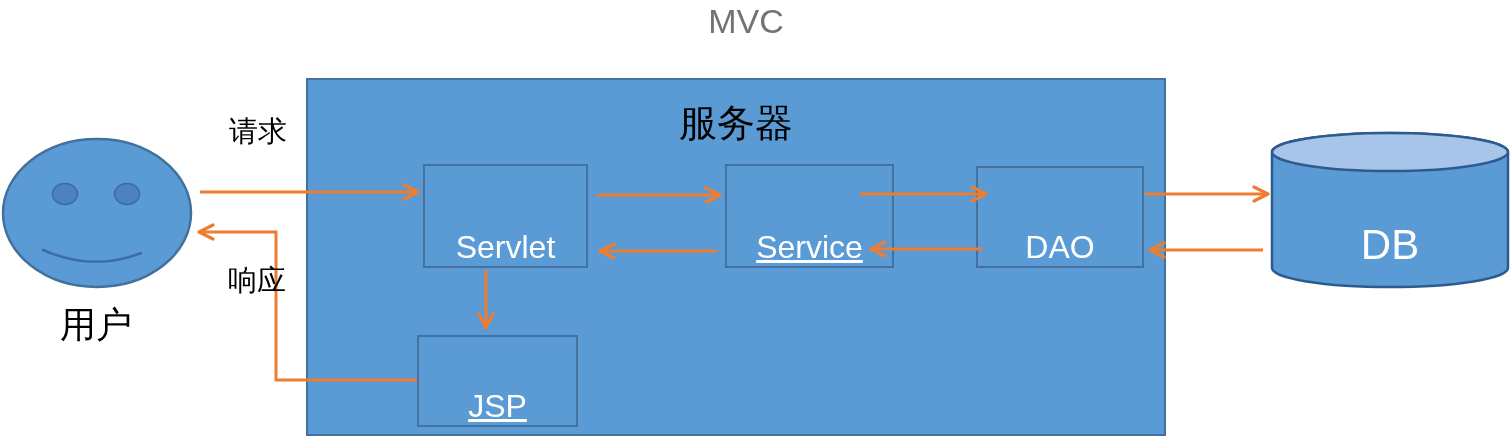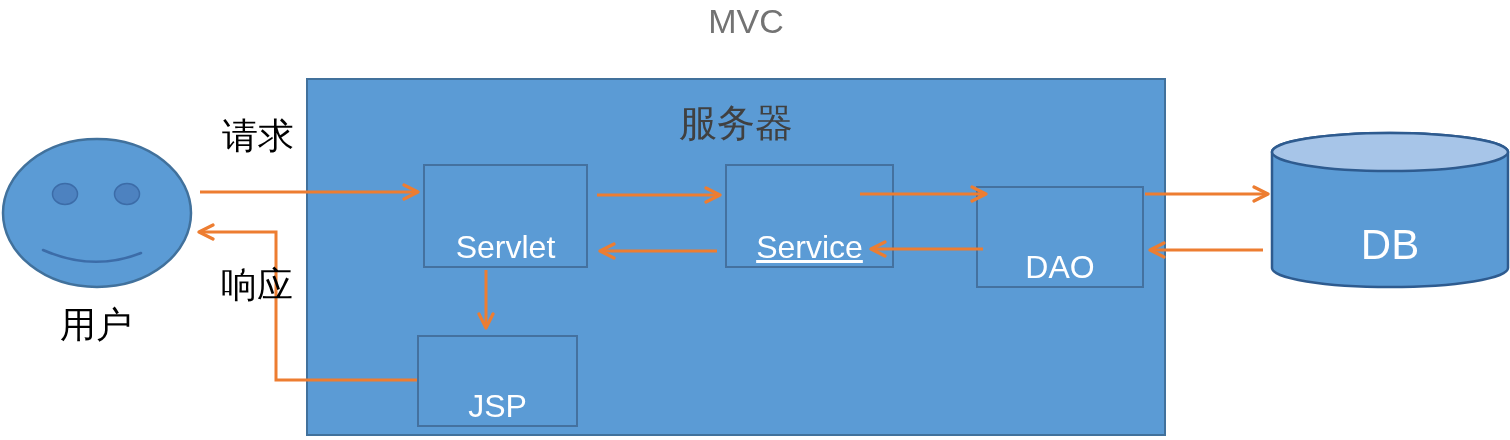--- a/index.html
+++ b/index.html
@@ -22,36 +22,36 @@
     left: 306px; top: 78px; width: 860px; height: 358px;
     background: #5B9BD5;
     border: 2px solid #41719C;
     box-sizing: border-box;
     z-index: 1;
   }
   .server-label {
     position: absolute;
     left: 0; top: 18px; width: 100%;
     text-align: center;
-    font-size: 38px; color: #404040;
+    font-size: 38px; color: #000000;
   }
   .comp {
     position: absolute;
     background: #5B9BD5;
     border: 2px solid #44719F;
     box-sizing: border-box;
     display: flex; align-items: flex-end; justify-content: center;
     color: #ffffff; font-size: 32px;
   }
   .comp-servlet { left: 115px; top:  84px; width: 165px; height: 104px; }
   .comp-service { left: 417px; top:  84px; width: 169px; height: 104px; text-decoration: underline; }
-  .comp-dao     { left: 668px; top:  86px; width: 168px; height: 102px; margin-top: 20px; }
-  .comp-jsp     { left: 109px; top: 255px; width: 161px; height:  92px; }
+  .comp-dao     { left: 668px; top:  86px; width: 168px; height: 102px; }
+  .comp-jsp     { left: 109px; top: 255px; width: 161px; height:  92px; text-decoration: underline; }
 
-  .annot { font-size: 36px; color: #000000; z-index: 6; }
+  .annot { font-size: 29px; color: #000000; z-index: 6; }
   .annot-request  { left: 205px; top: 112px; width: 106px; }
   .annot-response { left: 204px; top: 261px; width: 106px; }
   .actor-label    { left:  16px; top: 301px; width: 160px; font-size: 36px; color: #000000; z-index: 6; }
   .db-label {
     left: 1272px; top: 221px; width: 236px;
     font-size: 42px; color: #ffffff; z-index: 6;
   }
   svg.overlay {
     position: absolute; left: 0; top: 0;
     z-index: 5; pointer-events: none;

